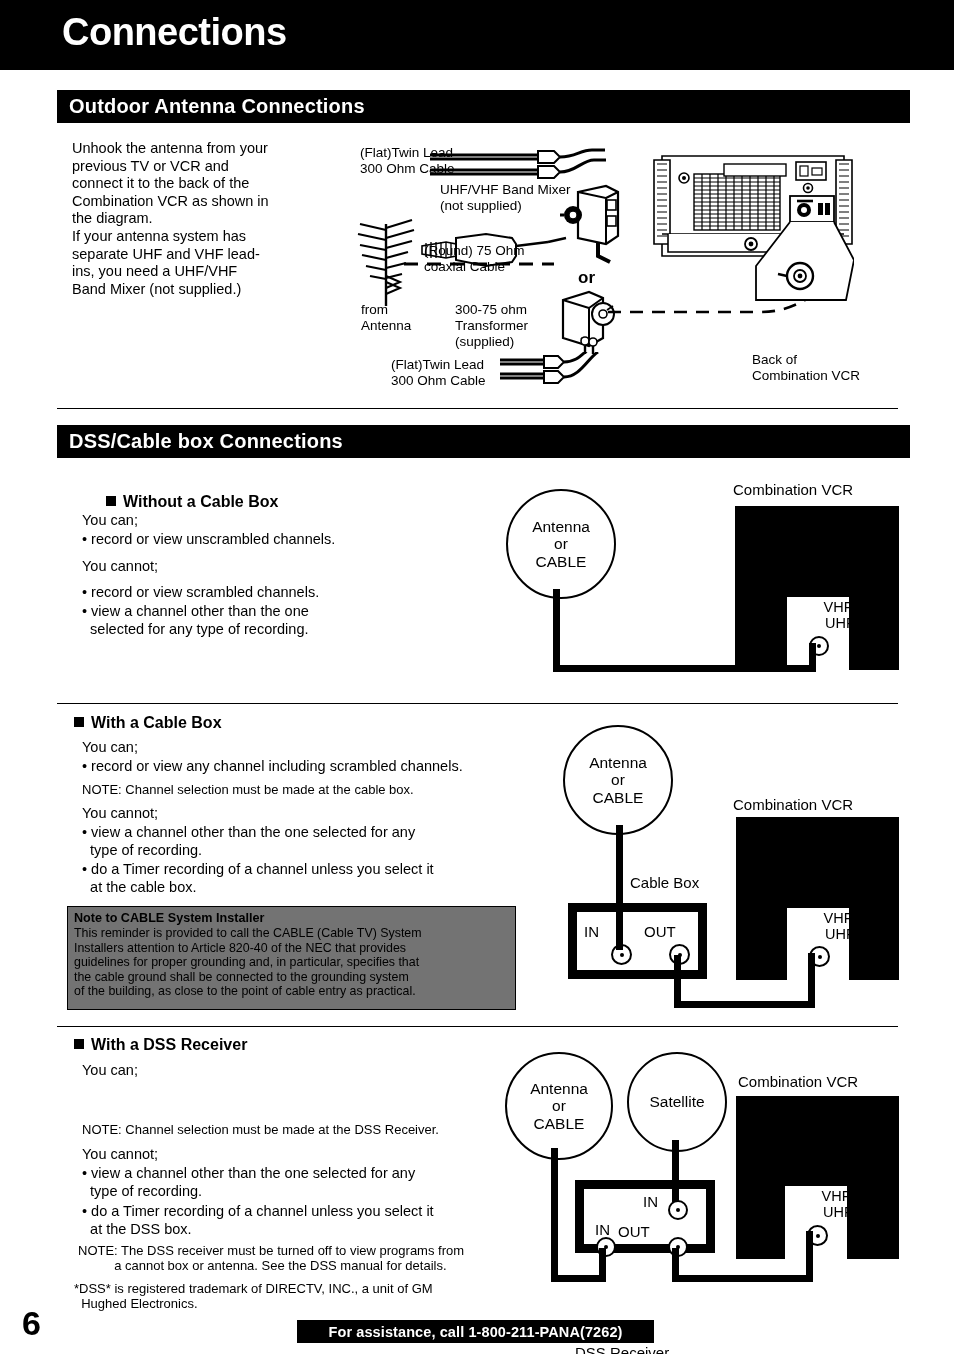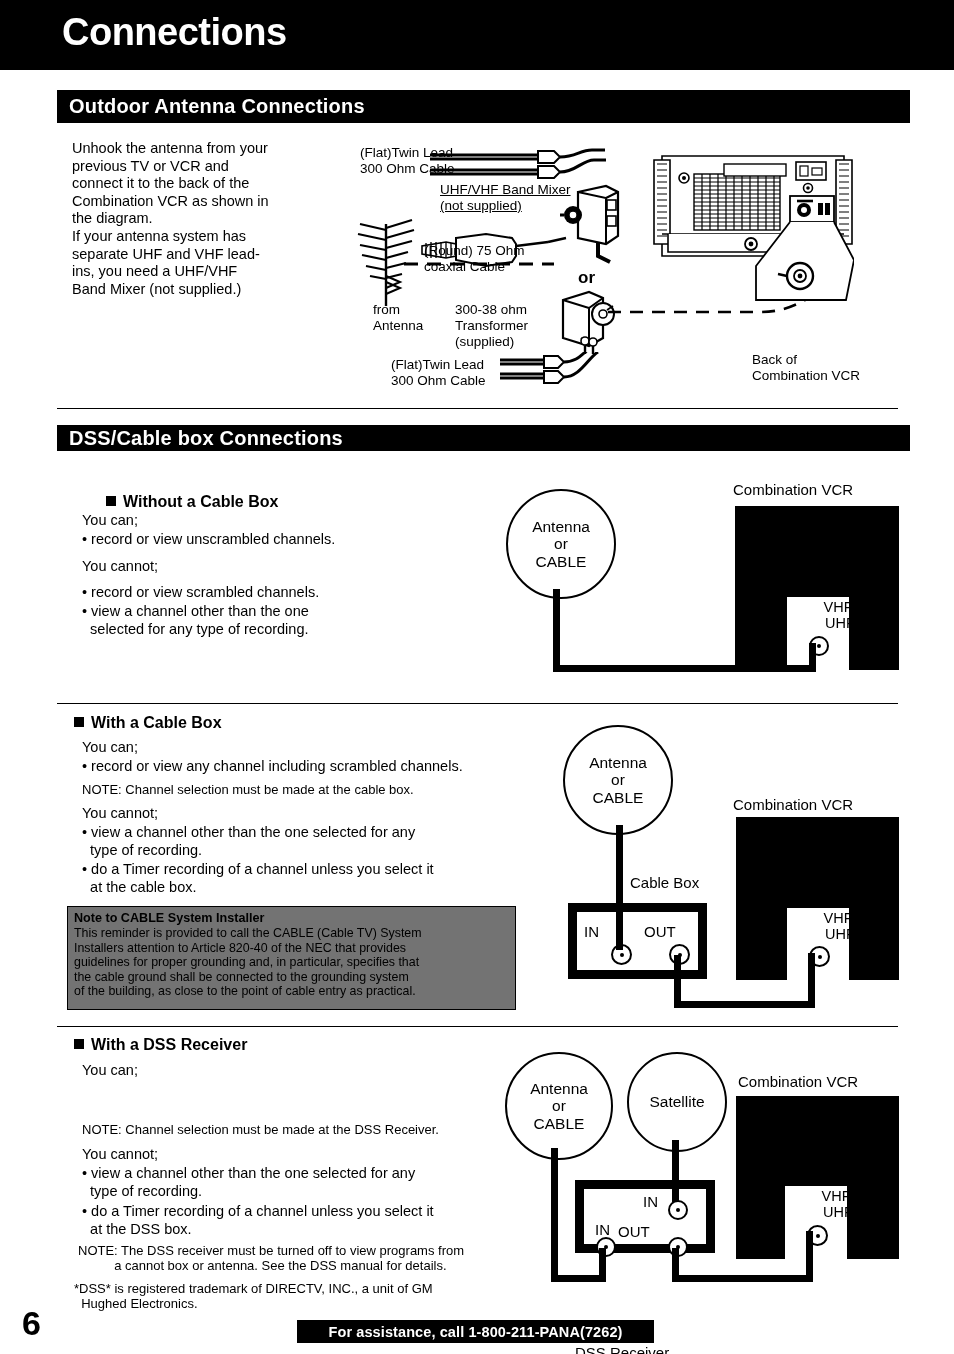--- a/index.html
+++ b/index.html
@@ -22,21 +22,21 @@
   }
 
   
   .sec-bar{
     position:absolute;background:#000;color:#fff;
     font-size:20px;font-weight:bold;
     display:flex;align-items:center;
     padding-left:12px;letter-spacing:.2px;
   }
   #sec-outdoor{left:57px;top:90px;width:841px;height:33px;}
-  #sec-dss{left:57px;top:425px;width:841px;height:26px;}
+  #sec-dss{left:57px;top:425px;width:841px;height:33px;}
 
   
   .txt{position:absolute;font-size:14.5px;line-height:17.6px;white-space:pre-wrap;}
   .txt-sm{position:absolute;font-size:13px;line-height:15.4px;white-space:pre-wrap;}
   .sub-h{position:absolute;font-size:16px;font-weight:bold;}
   .sq{display:inline-block;width:10px;height:10px;background:#000;margin-right:7px;
       vertical-align:1px;}
   .lbl{position:absolute;font-size:13.5px;line-height:16px;white-space:pre-wrap;}
   .lbl-b{position:absolute;font-size:15px;line-height:17px;white-space:pre-wrap;}
 
@@ -121,21 +121,21 @@
       <path d="M0 9 H108 M0 13 H108 M0 24 H108 M0 28 H108" stroke="#000" stroke-width="3" fill="none"></path>
       <path d="M108 5 L124 5 L130 11 L124 17 L108 17 Z" stroke="#000" stroke-width="2" fill="#fff"></path>
       <path d="M108 20 L124 20 L130 26 L124 32 L108 32 Z" stroke="#000" stroke-width="2" fill="#fff"></path>
       <path d="M130 11 C146 11 150 4 162 4 L175 4" stroke="#000" stroke-width="3" fill="none"></path>
       <path d="M130 26 C146 26 152 14 164 14 L176 14" stroke="#000" stroke-width="3" fill="none"></path>
     </svg>
 
     <div class="lbl" style="left:360px;top:145px;">(Flat)Twin Lead
 300 Ohm Cable</div>
 
-    <div class="lbl" style="left:440px;top:182px;text-decoration:underline;">UHF/VHF Band Mixer
+    <div class="lbl" style="left:440px;top:182px;">UHF/VHF Band Mixer
 (not supplied)</div>
 
     <svg class="mixer-svg" width="70" height="90" viewBox="0 0 70 90">
       <path d="M18 14 L46 8 L58 14 L58 58 L46 66 L18 60 Z" fill="#fff" stroke="#000" stroke-width="2.2"></path>
       <path d="M18 14 L46 20 L46 66 M46 20 L58 14" fill="none" stroke="#000" stroke-width="2"></path>
       <rect x="47" y="22" width="9" height="10" fill="#fff" stroke="#000" stroke-width="1.6"></rect>
       <rect x="47" y="38" width="9" height="10" fill="#fff" stroke="#000" stroke-width="1.6"></rect>
       <circle cx="13" cy="37" r="9" fill="#000"></circle>
       <circle cx="13" cy="37" r="4" fill="#fff" stroke="#000" stroke-width="1.4"></circle>
       <path d="M4 37 H0" stroke="#000" stroke-width="3"></path>
@@ -160,30 +160,30 @@
         <path d="M34 20 L62 12 M34 22 L6 16"></path>
         <path d="M34 30 L60 23 M34 32 L8 27"></path>
         <path d="M34 40 L56 34 M34 42 L10 37"></path>
         <path d="M34 50 L54 45 M34 52 L14 48"></path>
         <path d="M34 60 L50 56 M34 61 L18 58"></path>
       </g>
       <path d="M34 58 L48 64 L34 70" stroke="#000" stroke-width="2" fill="none"></path>
       <path d="M34 64 L48 70 L34 76" stroke="#000" stroke-width="2" fill="none"></path>
     </svg>
 
-    <div class="lbl" style="left:373px;top:302px;">from
+    <div class="lbl" style="left:361px;top:302px;">from
 Antenna</div>
 
     <svg style="position:absolute;left:404px;top:256px;" width="160" height="14">
       <path d="M0 8 H150" stroke="#000" stroke-width="3" stroke-dasharray="14 9" fill="none"></path>
     </svg>
 
     <div class="or-lbl">or</div>
 
-    <div class="lbl" style="left:455px;top:302px;">300-38 ohm
+    <div class="lbl" style="left:455px;top:302px;">300-75 ohm
 Transformer
 (supplied)</div>
 
     <svg class="xformer-svg" width="70" height="72" viewBox="0 0 70 72">
       <path d="M8 12 L34 4 L48 10 L48 50 L34 58 L8 50 Z" fill="#fff" stroke="#000" stroke-width="2.2"></path>
       <path d="M8 12 L34 20 L34 58 M34 20 L48 10" fill="none" stroke="#000" stroke-width="2"></path>
       <circle cx="48" cy="26" r="11" fill="#fff" stroke="#000" stroke-width="2"></circle>
       <circle cx="48" cy="26" r="4" fill="#fff" stroke="#000" stroke-width="1.6"></circle>
       <path d="M52 22 L58 18" stroke="#000" stroke-width="1.6"></path>
       <path d="M26 50 L34 56 L40 52" stroke="#000" stroke-width="2" fill="none"></path>

